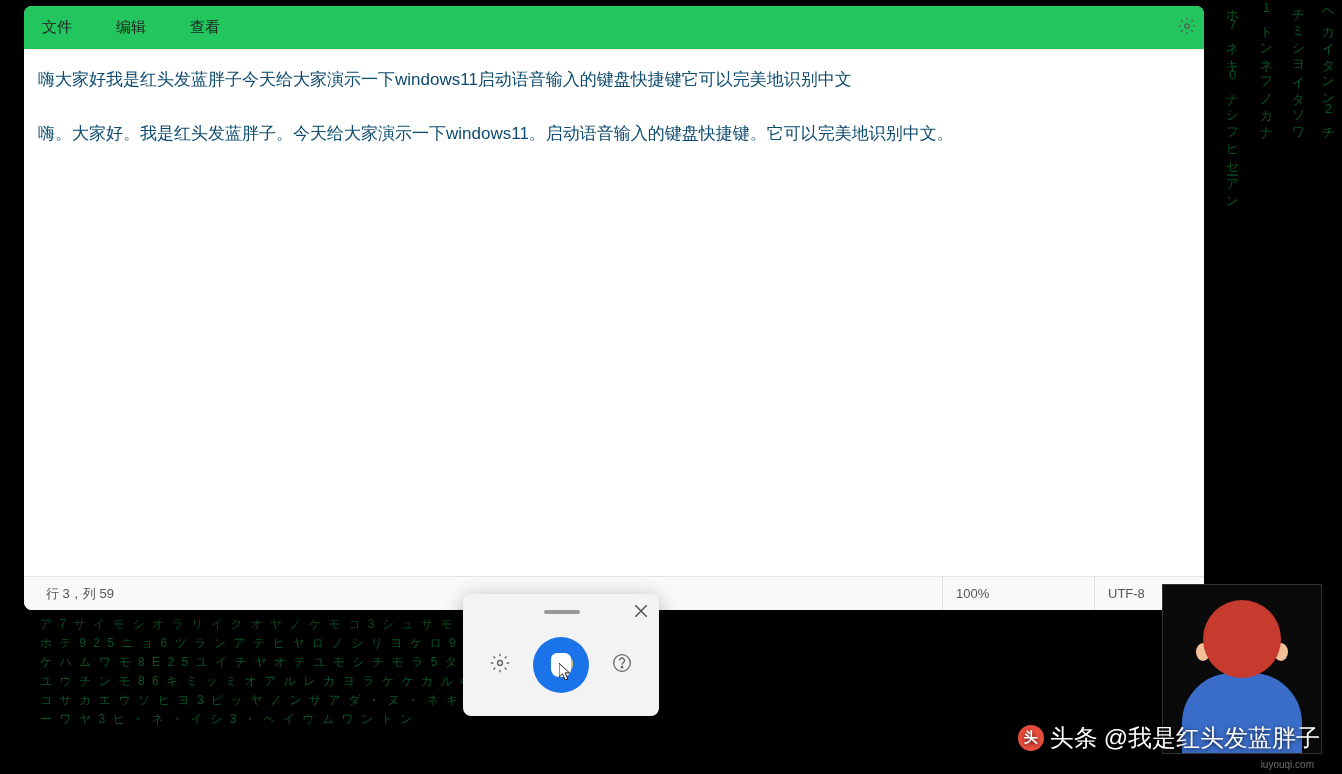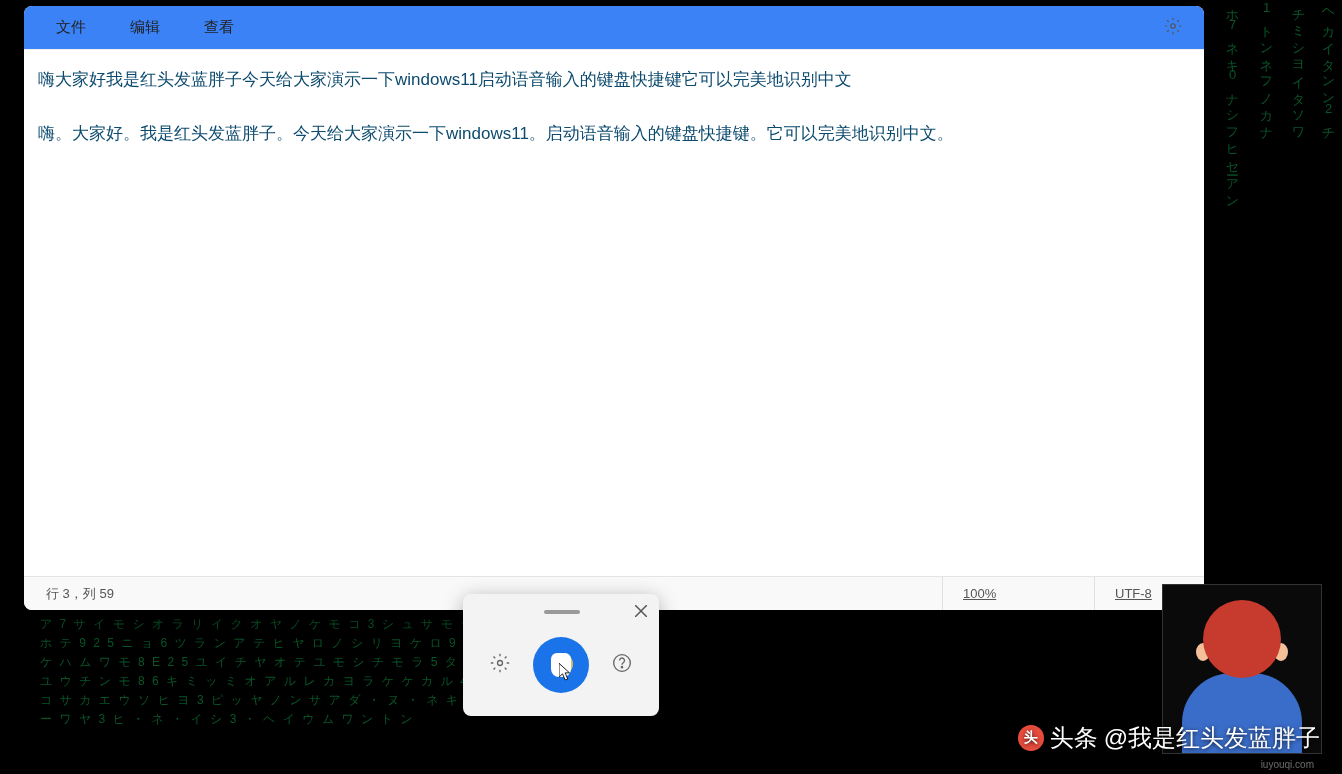--- a/index.html
+++ b/index.html
@@ -78,23 +78,23 @@
       align-items: center;
       justify-content: center;
       cursor: pointer;
       color: #222;
     }
     
     .menubar {
       height: 44px;
       display: flex;
       align-items: center;
-      padding: 0 16px;
+      padding: 0 2px;
       gap: 20px;
-      background: #3b82f6;
+      background: #22c55e;
       justify-content: space-between;
       border-bottom: 1px solid #f0f0f0;
     }
     .menu-left { display: flex; gap: 24px; padding-left: 6px; }
     .menu-item {
       font-size: 15px;
       color: #222;
       padding: 6px 10px;
       cursor: pointer;
       border-radius: 4px;
@@ -121,27 +121,26 @@
       border-top: 1px solid #e5e5e5;
       background: #f9f9f9;
       display: flex;
       align-items: center;
       font-size: 13px;
       color: #555;
       gap: 42px;
     }
     .status-left { flex: 1; padding-left: 22px; }
     .status-cell {
-      padding: 0 20px;
+      padding: 0 13px;
       border-left: 1px solid #e0e0e0;
       height: 100%;
       display: flex;
       align-items: center;
       min-width: 110px;
-      text-decoration: underline;
     }
     
     
     .voice-panel {
       position: absolute;
       left: 463px;
       top: 594px;
       width: 196px;
       height: 122px;
       background: #f3f3f3;

